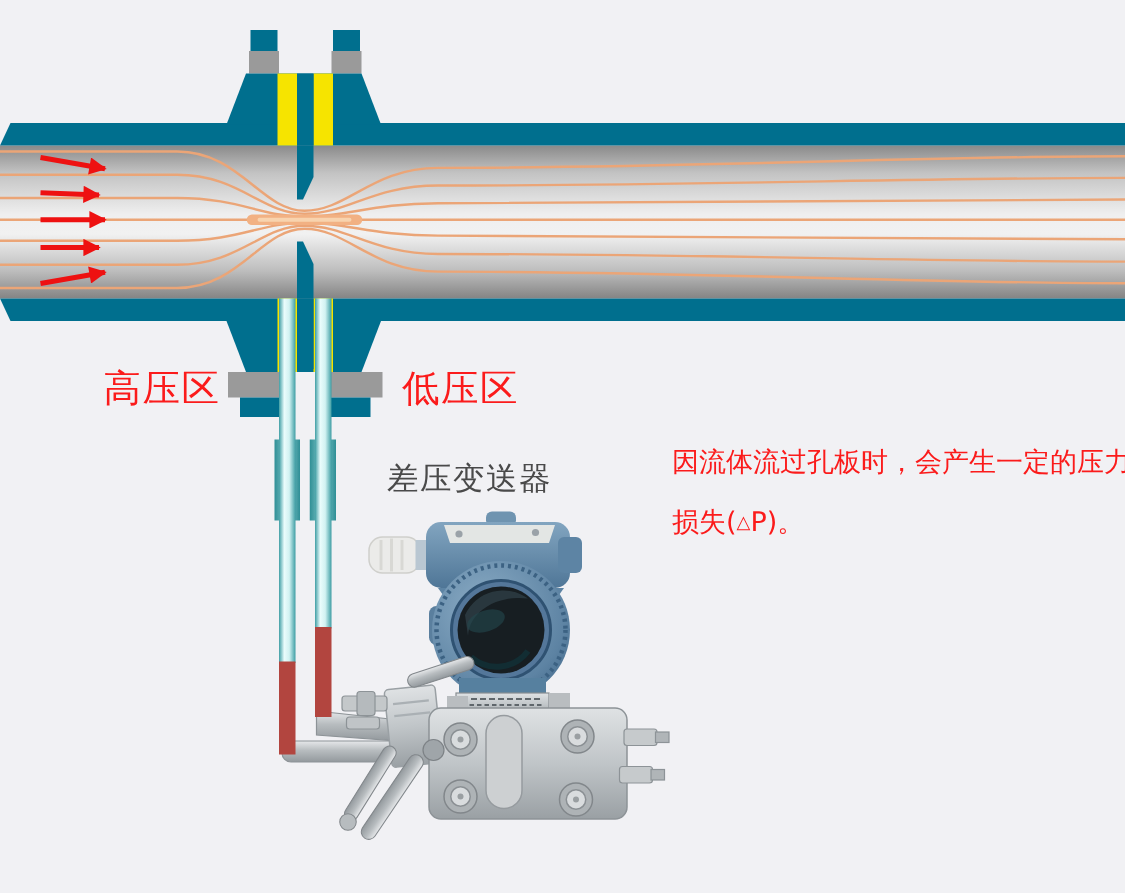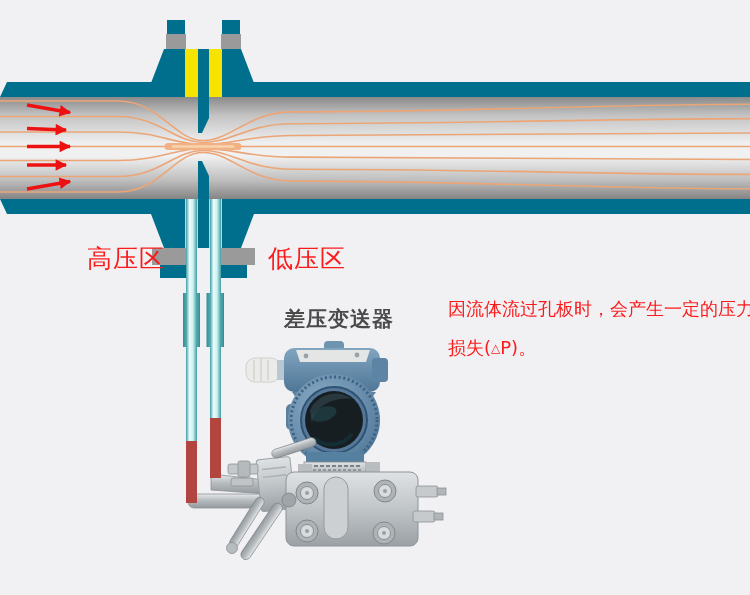--- a/index.html
+++ b/index.html
@@ -20,25 +20,25 @@
   .s-jetcore{stroke:#f8d3ae;stroke-width:2.6;stroke-linecap:round;fill:none;}
   .s-arrow{stroke:var(--arrow_red,#ee1111);stroke-width:3.4;fill:none;}
   .f-arrow{fill:var(--arrow_red,#ee1111);}
   .f-tube-red{fill:var(--tube_red,#b2453f);}
 
   
   .zone-label{
     position:absolute;top:244px;line-height:30px;font-size:25px;letter-spacing:1px;
     color:var(--text_red,#fb1b1b);white-space:nowrap;font-weight:500;
   }
-  .zone-high{left:87px;}
+  .zone-high{left:69px;}
   .zone-low{left:268px;}
   .transmitter-label{
-    position:absolute;left:284px;top:306px;font-size:21px;line-height:26px;
-    color:var(--label_dark,#4a4a4a);white-space:nowrap;letter-spacing:1px;font-weight:bold;
+    position:absolute;left:258px;top:306px;font-size:21px;line-height:26px;
+    color:var(--label_dark,#4a4a4a);white-space:nowrap;letter-spacing:1px;
   }
   .description{
     position:absolute;left:448px;top:290px;width:326px;
     color:var(--text_red,#fb1b1b);font-size:18px;
   }
   .description .text-line{line-height:38.5px;white-space:nowrap;}
   .description .delta{font-size:12px;vertical-align:2px;letter-spacing:0;}
 </style>
 </head>
 <body>

